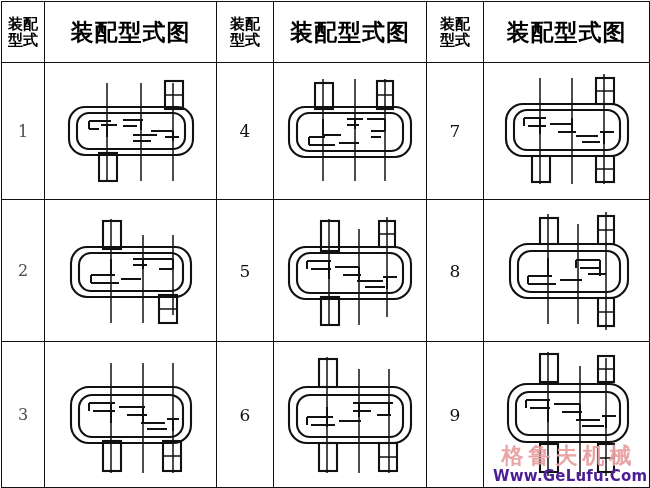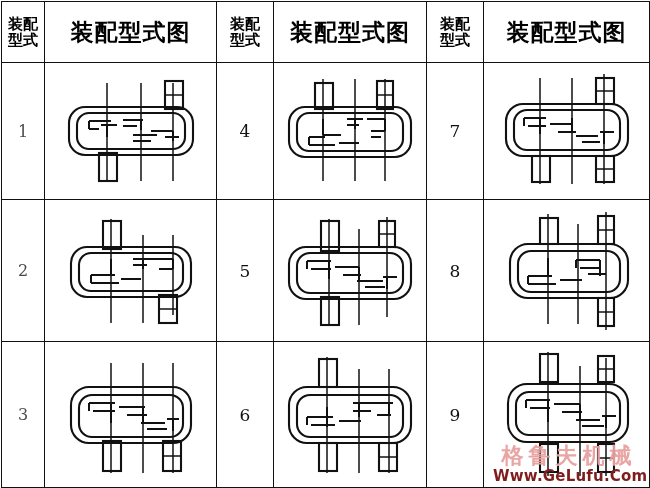--- a/index.html
+++ b/index.html
@@ -69,21 +69,21 @@
   }
   .wm .wm-cn{
     font-size:22px;font-weight:700;
     color:#e8a0a0;
     letter-spacing:5px;
     line-height:1;
     opacity:.95;
   }
   .wm .wm-url{
     font-size:15px;font-weight:700;
-    color:#7f1d1d;
+    color:#4c1d95;
     letter-spacing:.2px;
     line-height:1.1;
     margin-top:1px;
   }
 </style>
 </head>
 <body>
 
 <div id="sheet">
 

